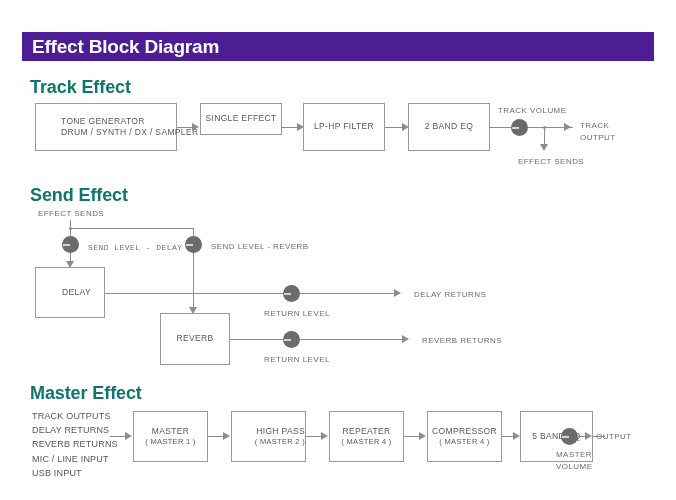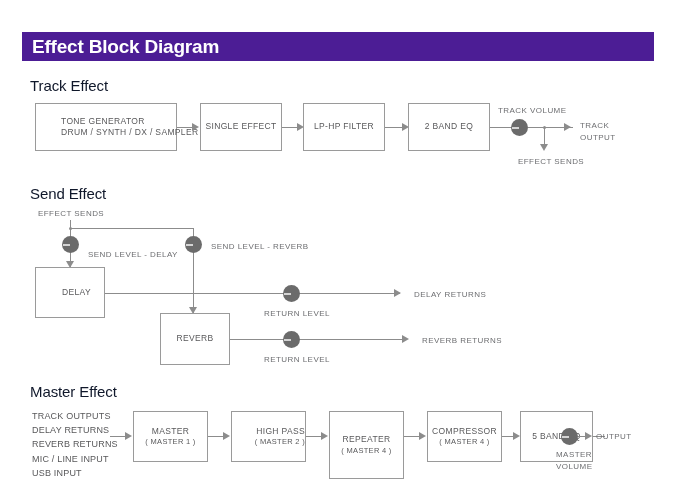--- a/index.html
+++ b/index.html
@@ -35,23 +35,23 @@
     color: #ffffff;
     font-size: 19px;
     font-weight: bold;
     letter-spacing: -0.2px;
     white-space: nowrap;
   }
 
   
   .section-heading {
     position: absolute;
-    font-size: 15px;
-    font-weight: normal;
-    color: #0f172a;
+    font-size: 18px;
+    font-weight: bold;
+    color: #0f766e;
     white-space: nowrap;
     letter-spacing: -0.1px;
   }
 
   
   .box {
     position: absolute;
     border: 1px solid #9a9a9a;
     background: #ffffff;
     box-sizing: border-box;
@@ -167,21 +167,21 @@
   <div class="section-heading" style="left:30px; top:77px;">Track Effect</div>
 
   <div class="box align-left" style="left:35px; top:103px; width:142px; height:48px;">
     <div class="box-line1">TONE GENERATOR</div>
     <div class="box-line1">DRUM / SYNTH / DX / SAMPLER</div>
   </div>
 
   <div class="hline" style="left:177px; top:127px; width:16px;"></div>
   <div class="arrow-r" style="left:192px; top:122.5px;"></div>
 
-  <div class="box" style="left:200px; top:103px; width:82px; height:48px;">
+  <div class="box" style="left:200px; top:103px; width:82px; height:32px;">
     <div class="box-line1">SINGLE EFFECT</div>
   </div>
 
   <div class="hline" style="left:282px; top:127px; width:16px;"></div>
   <div class="arrow-r" style="left:297px; top:122.5px;"></div>
 
   <div class="box" style="left:303px; top:103px; width:82px; height:48px;">
     <div class="box-line1">LP-HP FILTER</div>
   </div>
 
@@ -209,21 +209,21 @@
 
   <div class="label" style="left:38px; top:208px;">EFFECT SENDS</div>
 
   <div class="vline" style="left:70px; top:220px; height:9px;"></div>
 
   <div class="hline" style="left:70px; top:228px; width:124px;"></div>
   <div class="junction" style="left:68.5px; top:226.5px;"></div>
 
   <div class="vline" style="left:70px; top:228px; height:40px;"></div>
   <div class="knob" style="left:62px; top:236px;"></div>
-  <div class="label" style="left:88px; top:249px;">SEND LEVEL - DELAY</div>
+  <div class="label" style="left:88px; top:242px;font-family:Liberation Mono, monospace;">SEND LEVEL - DELAY</div>
   <div class="arrow-d" style="left:66px; top:261px;"></div>
 
   <div class="vline" style="left:193px; top:228px; height:86px;"></div>
   <div class="knob" style="left:185px; top:236px;"></div>
   <div class="label" style="left:211px; top:241px;">SEND LEVEL - REVERB</div>
   <div class="arrow-d" style="left:189px; top:307px;"></div>
 
   <div class="box" style="left:35px; top:267px; width:70px; height:51px;padding-left:13px;">
     <div class="box-line1">DELAY</div>
   </div>
@@ -266,21 +266,21 @@
   <div class="arrow-r" style="left:223px; top:431.5px;"></div>
 
   <div class="box" style="left:231px; top:411px; width:75px; height:51px;align-items:flex-end;">
     <div class="box-line1">HIGH PASS</div>
     <div class="box-line2">( MASTER 2 )</div>
   </div>
 
   <div class="hline" style="left:306px; top:436px; width:16px;"></div>
   <div class="arrow-r" style="left:321px; top:431.5px;"></div>
 
-  <div class="box" style="left:329px; top:411px; width:75px; height:68px;">
+  <div class="box" style="left:329px; top:411px; width:75px; height:51px;">
     <div class="box-line1">REPEATER</div>
     <div class="box-line2">( MASTER 4 )</div>
   </div>
 
   <div class="hline" style="left:404px; top:436px; width:16px;"></div>
   <div class="arrow-r" style="left:419px; top:431.5px;"></div>
 
   <div class="box" style="left:427px; top:411px; width:75px; height:51px;">
     <div class="box-line1">COMPRESSOR</div>
     <div class="box-line2">( MASTER 4 )</div>

